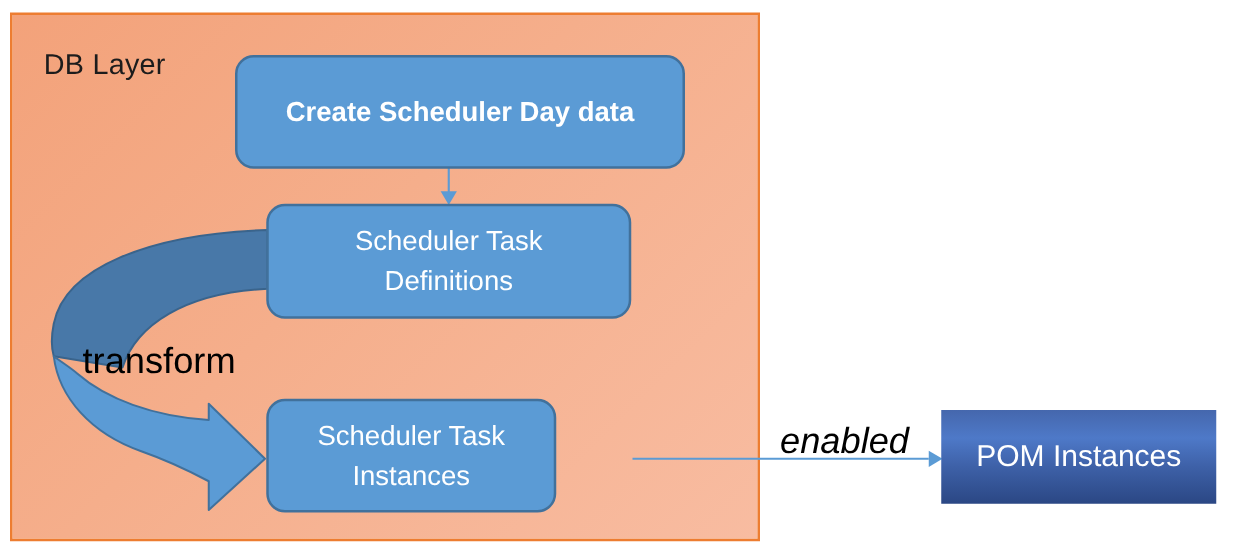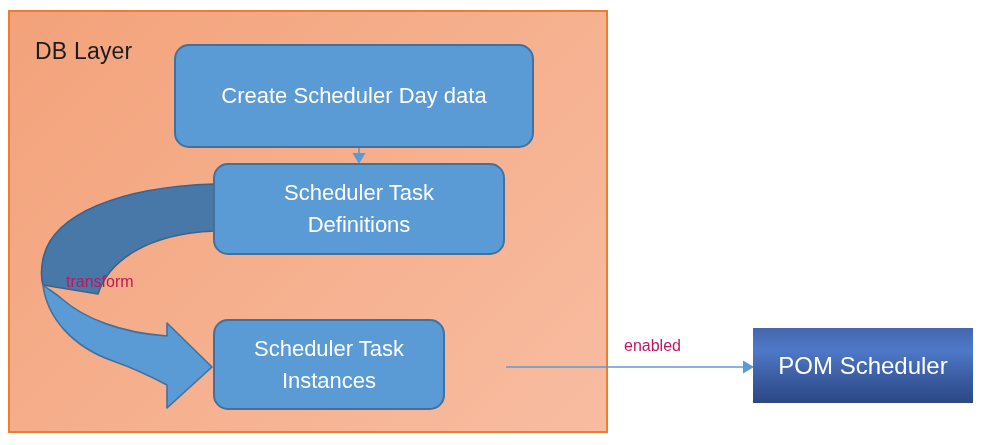--- a/index.html
+++ b/index.html
@@ -50,47 +50,47 @@
     border-radius: 15px;
     display: flex;
     align-items: center;
     justify-content: center;
     text-align: center;
     color: #ffffff;
     font-size: 22px;
     line-height: 1.45;
     box-sizing: border-box;
   }
-  .node-1 { left: 174px; top: 44px;  width: 360px; height: 104px; }
+  .node-1 { left: 188px; top: 44px;  width: 360px; height: 91px; font-weight: bold; }
   .node-2 { left: 213px; top: 163px; width: 292px; height: 92px; padding: 0 30px; text-align: center; }
   .node-3 { left: 213px; top: 319px; width: 232px; height: 91px; padding: 0 30px; }
   
   .pom-node {
     position: absolute;
     left: 753px;
     top: 328px;
     width: 220px;
     height: 75px;
     background: linear-gradient(180deg, #4567AD 0%, #4E79C8 30%, #3E61A8 60%, #2B4784 100%);
     display: flex;
     align-items: center;
     justify-content: center;
     color: #ffffff;
     font-size: 24px;
     box-sizing: border-box;
   }
   
   .edge-label {
     position: absolute;
-    font-size: 16px;
-    color: #be185d;
+    font-size: 29px;
+    color: #000000;
     white-space: nowrap;
   }
   .edge-label-transform { left: 66px;  top: 273px; }
-  .edge-label-enabled   { left: 624px; top: 337px; }
+  .edge-label-enabled   { left: 624px; top: 337px; font-style: italic; }
 </style>
 </head>
 <body>
 
 <div class="stage">
 
   <div class="db-layer">
     <div class="db-layer-label">DB Layer</div>
   </div>
 
@@ -132,20 +132,20 @@
 
   <div class="node node-2">
     <span>Scheduler Task Definitions</span>
   </div>
 
   <div class="node node-3">
     <span>Scheduler Task Instances</span>
   </div>
 
   <div class="pom-node">
-    <span>POM Scheduler</span>
+    <span>POM Instances</span>
   </div>
 
   <div class="edge-label edge-label-transform">transform</div>
 
   <div class="edge-label edge-label-enabled">enabled</div>
 
 </div>
 
 </body></html>

